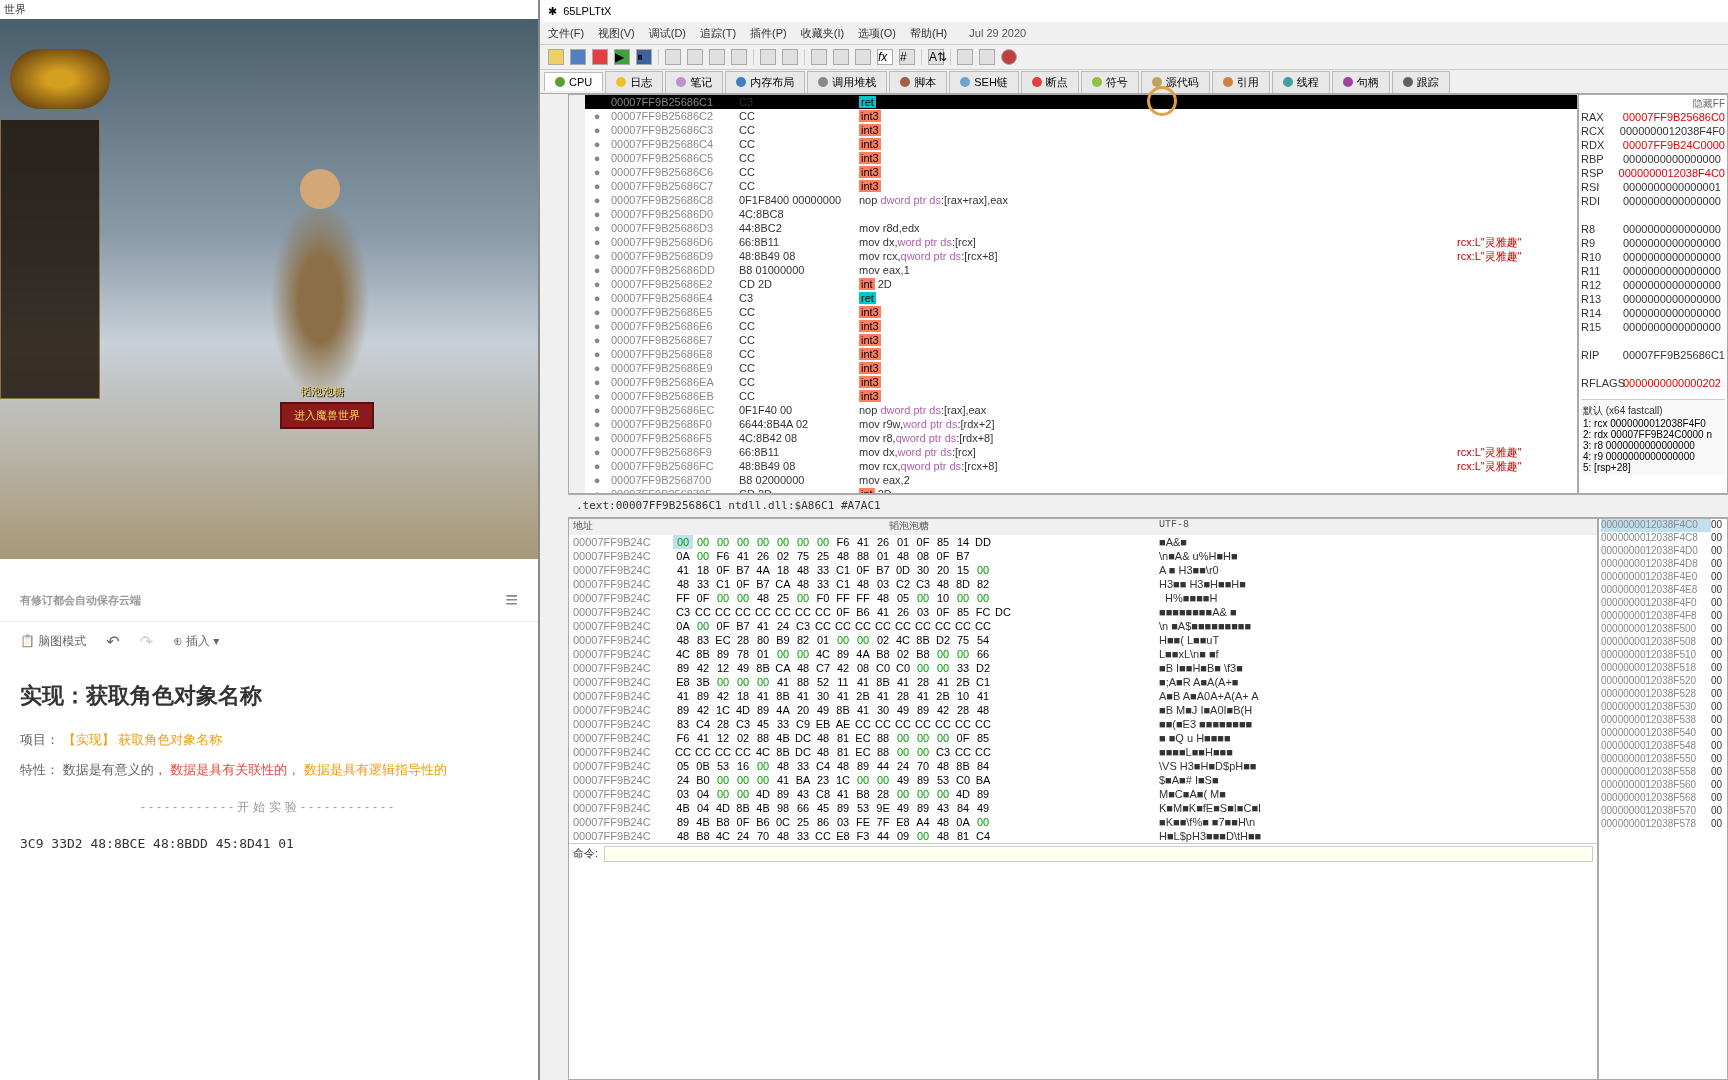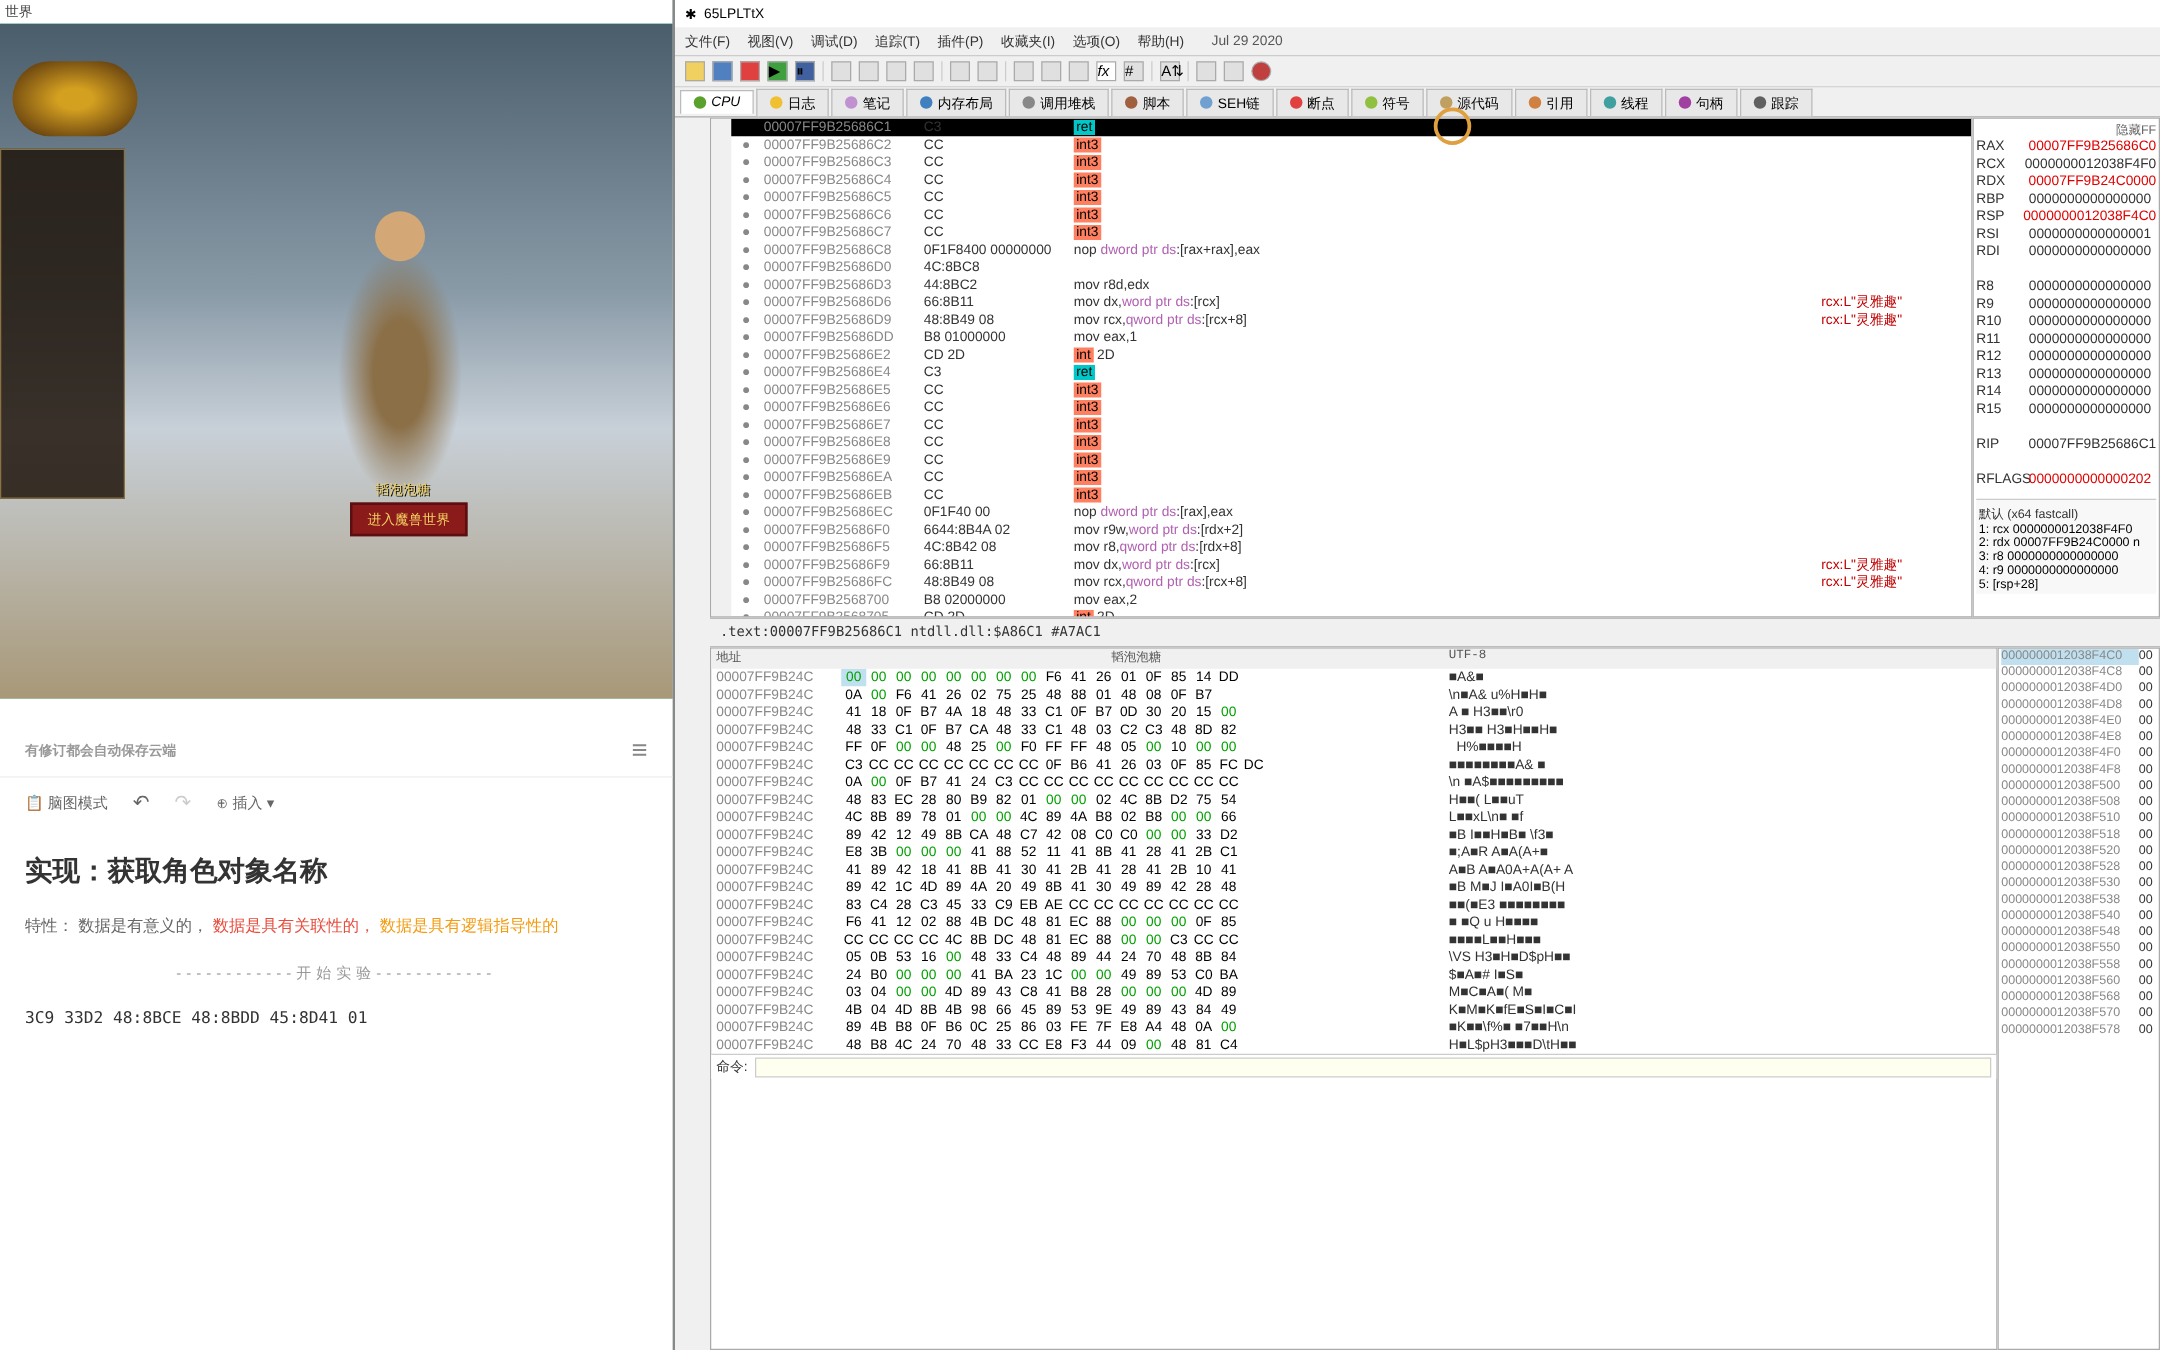--- a/index.html
+++ b/index.html
@@ -1,21 +1,21 @@
 <!DOCTYPE html>
 <html><head>
   <meta charset="utf-8">
   <style>
     * { margin: 0; padding: 0; box-sizing: border-box; font-family: "Microsoft YaHei", "SimSun", Arial, sans-serif; }
     body { width: 1728px; height: 1080px; background: #d4d4c8; overflow: hidden; font-size: 12px; }
     
     .main-container { display: flex; height: 100%; }
     
     
-    .left-panel { width: 538px; display: flex; flex-direction: column; background: #14b8a6; }
+    .left-panel { width: 538px; display: flex; flex-direction: column; background: #c4b5fd; }
     .game-image { width: 538px; height: 540px; background: linear-gradient(180deg, #4a5d6b 0%, #8a9ba8 40%, #c8d0d8 60%, #a89878 100%); position: relative; }
     .game-char { position: absolute; left: 270px; top: 180px; width: 100px; height: 200px; background: radial-gradient(ellipse at center, #8b6f47 30%, transparent 70%); border-radius: 50px 50px 20px 20px; }
     .game-char:before { content: ""; position: absolute; top: -30px; left: 30px; width: 40px; height: 40px; background: #d4a876; border-radius: 50%; }
     .game-sidebar { position: absolute; left: 0; top: 100px; width: 100px; height: 280px; background: rgba(30,20,10,0.85); border: 1px solid #8b7040; }
     .game-logo { position: absolute; left: 10px; top: 30px; width: 100px; height: 60px; background: radial-gradient(ellipse, #d4a020 20%, #6b4510 80%); border-radius: 40px; }
     .game-btn { position: absolute; left: 280px; bottom: 130px; padding: 4px 12px; background: #8b1a1a; border: 2px solid #5a1010; color: #f0d060; font-size: 11px; }
     
     .doc-area { flex: 1; background: #fff; padding: 20px 0 20px 0; position: relative; }
     .doc-toolbar { display: flex; align-items: center; justify-content: space-between; padding: 8px 20px; border-bottom: 1px solid #eee; font-weight: bold; }
     .doc-tools { display: flex; gap: 20px; align-items: center; padding: 10px 20px; color: #666; }
@@ -36,21 +36,21 @@
     .menubar { height: 22px; background: #f0f0f0; display: flex; align-items: center; padding: 0 8px; gap: 14px; font-size: 11px; color: #333; }
     .menu-item { cursor: pointer; }
     .menu-date { margin-left: 8px; color: #555; }
     
     .toolbar { height: 26px; background: #f0f0f0; border-top: 1px solid #ccc; border-bottom: 1px solid #ccc; display: flex; align-items: center; padding: 0 8px; gap: 6px; }
     .tool-btn { width: 16px; height: 16px; background: #e0e0e0; border: 1px solid #aaa; display: inline-block; cursor: pointer; }
     .tool-sep { width: 1px; height: 16px; background: #ccc; }
     
     .tab-row { height: 24px; background: #f0f0f0; display: flex; align-items: center; gap: 2px; padding-left: 4px; border-bottom: 1px solid #aaa; }
     .tab { padding: 3px 10px; background: #e8e8e8; border: 1px solid #bbb; border-bottom: none; font-size: 11px; display: flex; align-items: center; gap: 4px; cursor: pointer; }
-    .tab.active { background: #fff; font-style: italic; }
+    .tab.active { background: #fff; }
     .tab-icon { width: 10px; height: 10px; border-radius: 50%; display: inline-block; }
     .ico-cpu { background: #5aa02c; }
     .ico-log { background: #f0c030; }
     .ico-note { background: #c090d0; }
     .ico-bp { background: #e04040; }
     .ico-mem { background: #4080c0; }
     .ico-call { background: #888; }
     .ico-script { background: #a06040; }
     .ico-seh { background: #70a0d0; }
     .ico-sym { background: #90c040; }
@@ -138,20 +138,25 @@
         <span class="menu-icon">≡</span>
       </div>
       <div class="doc-tools">
         <span>📋 <span>脑图模式</span></span>
         <span style="font-size:16px;">↶</span>
         <span style="font-size:16px; color:#ccc;">↷</span>
         <span>⊕ <span>插入</span> ▾</span>
       </div>
       <div class="doc-content">
         <div class="doc-title">实现：获取角色对象名称</div>
+        <div class="doc-line">
+          <span>项目：</span>
+          <span class="orange">【实现】</span>
+          <span class="orange">获取角色对象名称</span>
+        </div>
         <div class="doc-line">
           <span>特性：</span>
           <span>数据是有意义的，</span>
           <span class="red">数据是具有关联性的，</span>
           <span class="orange">数据是具有逻辑指导性的</span>
         </div>
         <div class="doc-sep">------------开始实验------------</div>
         <div class="doc-line doc-hex">3C9 33D2 48:8BCE 48:8BDD 45:8D41 01</div>
       </div>
     </div>

